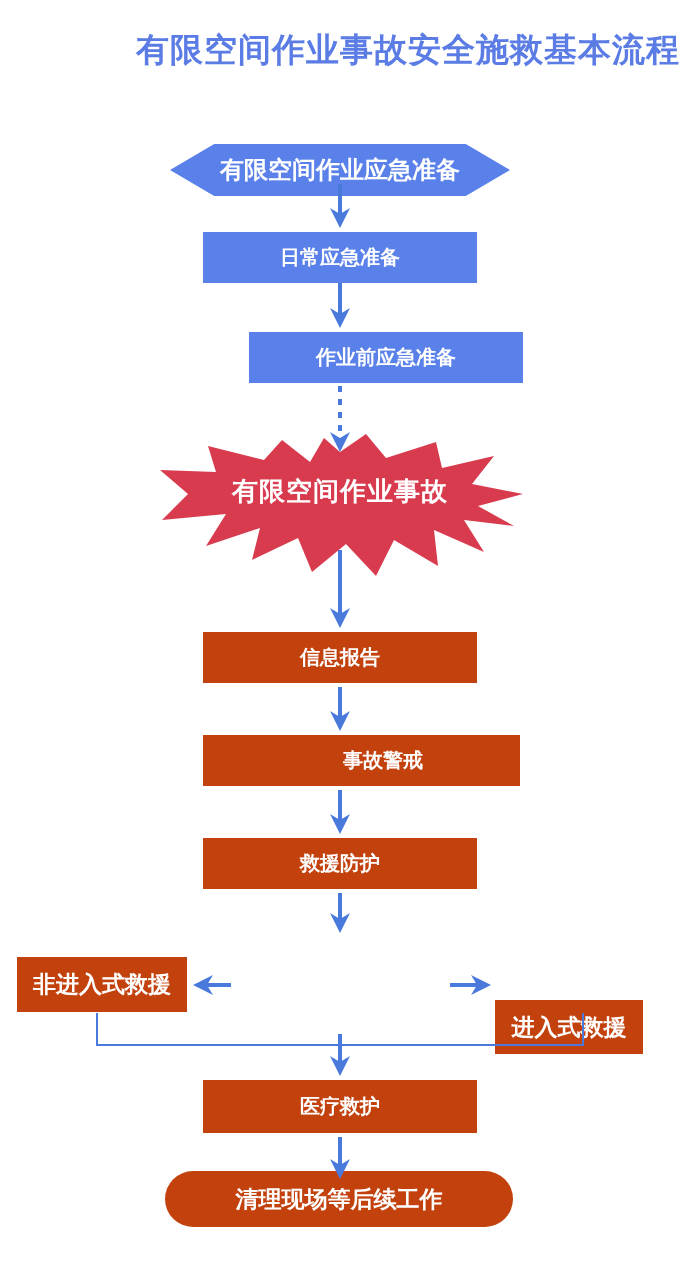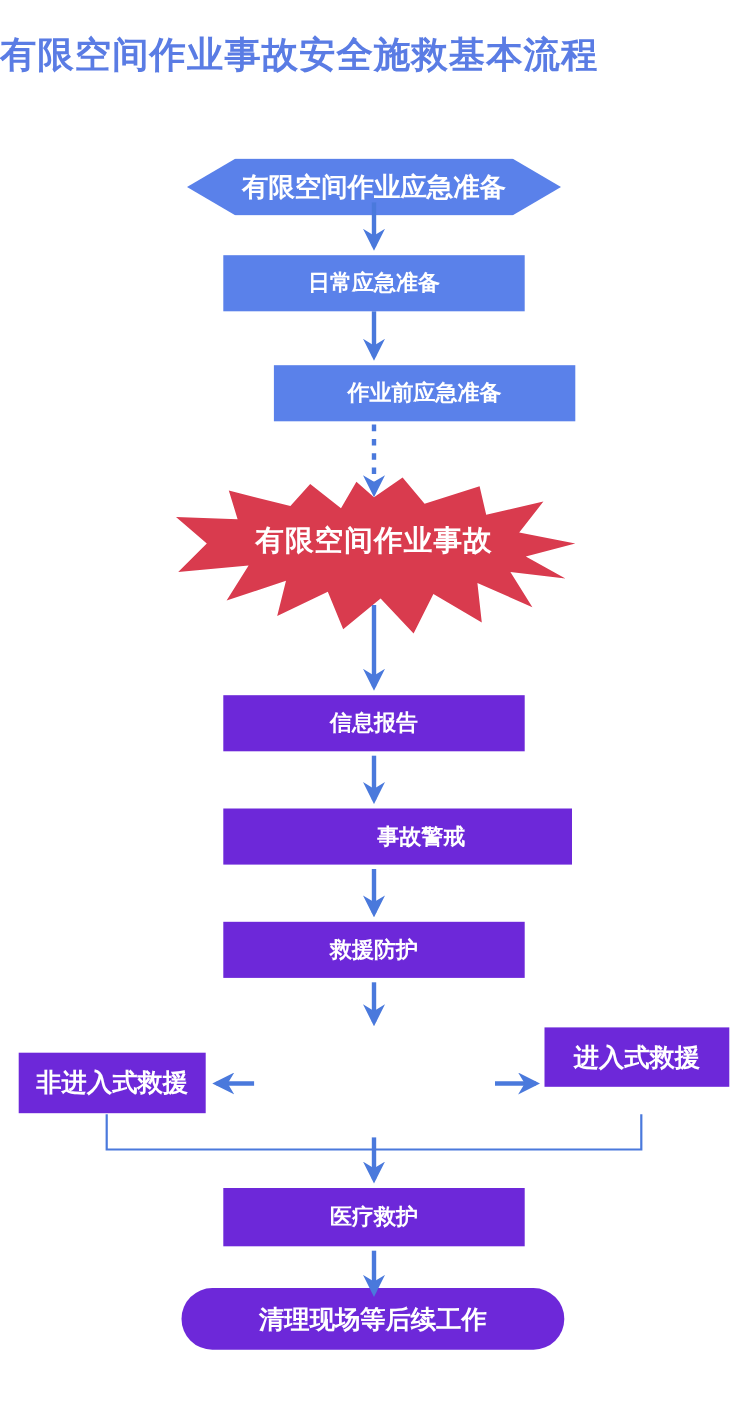--- a/index.html
+++ b/index.html
@@ -1,50 +1,50 @@
 <!DOCTYPE html>
 <html><head>
 <meta charset="utf-8">
 <style>
   html,body{margin:0;padding:0;background:#ffffff;}
   body{font-family:"Liberation Sans","DejaVu Sans",sans-serif;}
   .canvas{position:relative;width:680px;height:1278px;background:#ffffff;overflow:hidden;}
 
   .page-title{
-    position:absolute;left:0;top:28px;width:680px;text-align:left;
+    position:absolute;left:0;top:28px;width:680px;text-align:right;
     font-size:33px;font-weight:700;color:#5a7ce4;letter-spacing:1px;
   }
 
   .node{
     position:absolute;display:flex;align-items:center;justify-content:center;
     color:#ffffff;font-weight:700;text-align:center;
   }
   .blue{background:#5a81ea;}
-  .orange{background:#6d28d9;align-items:center;}
+  .orange{background:#c2410c;align-items:center;}
 
   .hexagon{
     left:170px;top:128px;width:340px;height:52px;font-size:24px;
     clip-path:polygon(0% 50%,13% 0%,87% 0%,100% 50%,87% 100%,13% 100%);
     margin-top:16px;
   }
   .rect{left:203px;width:274px;height:51px;font-size:20px;}
   .r-daily{top:232px;}
   .r-prework{top:332px;margin-left:46px;}
   .r-info{top:632px;}
   .r-alert{top:735px;padding-left:43px;}
   .r-protect{top:838px;}
   .r-medical{top:1080px;height:53px;}
 
   .diamond{
     left:233px;top:937px;width:215px;height:95px;font-size:24px;
     clip-path:polygon(50% 0%,100% 50%,50% 100%,0% 50%);
   }
   .side-box{top:957px;width:170px;height:55px;font-size:23px;}
   .sb-left{left:17px;}
-  .sb-right{left:495px;top:934px;width:168px;height:54px;font-family:Liberation Serif, serif;}
+  .sb-right{left:495px;top:1000px;width:148px;height:54px;font-family:Liberation Serif, serif;}
 
   .stadium{left:165px;top:1171px;width:348px;height:56px;border-radius:28px;font-size:23px;}
 
   .burst-wrap{position:absolute;left:152px;top:432px;width:376px;height:146px;}
   .burst-wrap svg{position:absolute;left:0;top:0;}
   .burst-label{
     position:absolute;left:0;right:0;top:32px;height:54px;
     display:flex;align-items:center;justify-content:center;
     color:#ffffff;font-size:26px;font-weight:700;letter-spacing:1px;
   }

